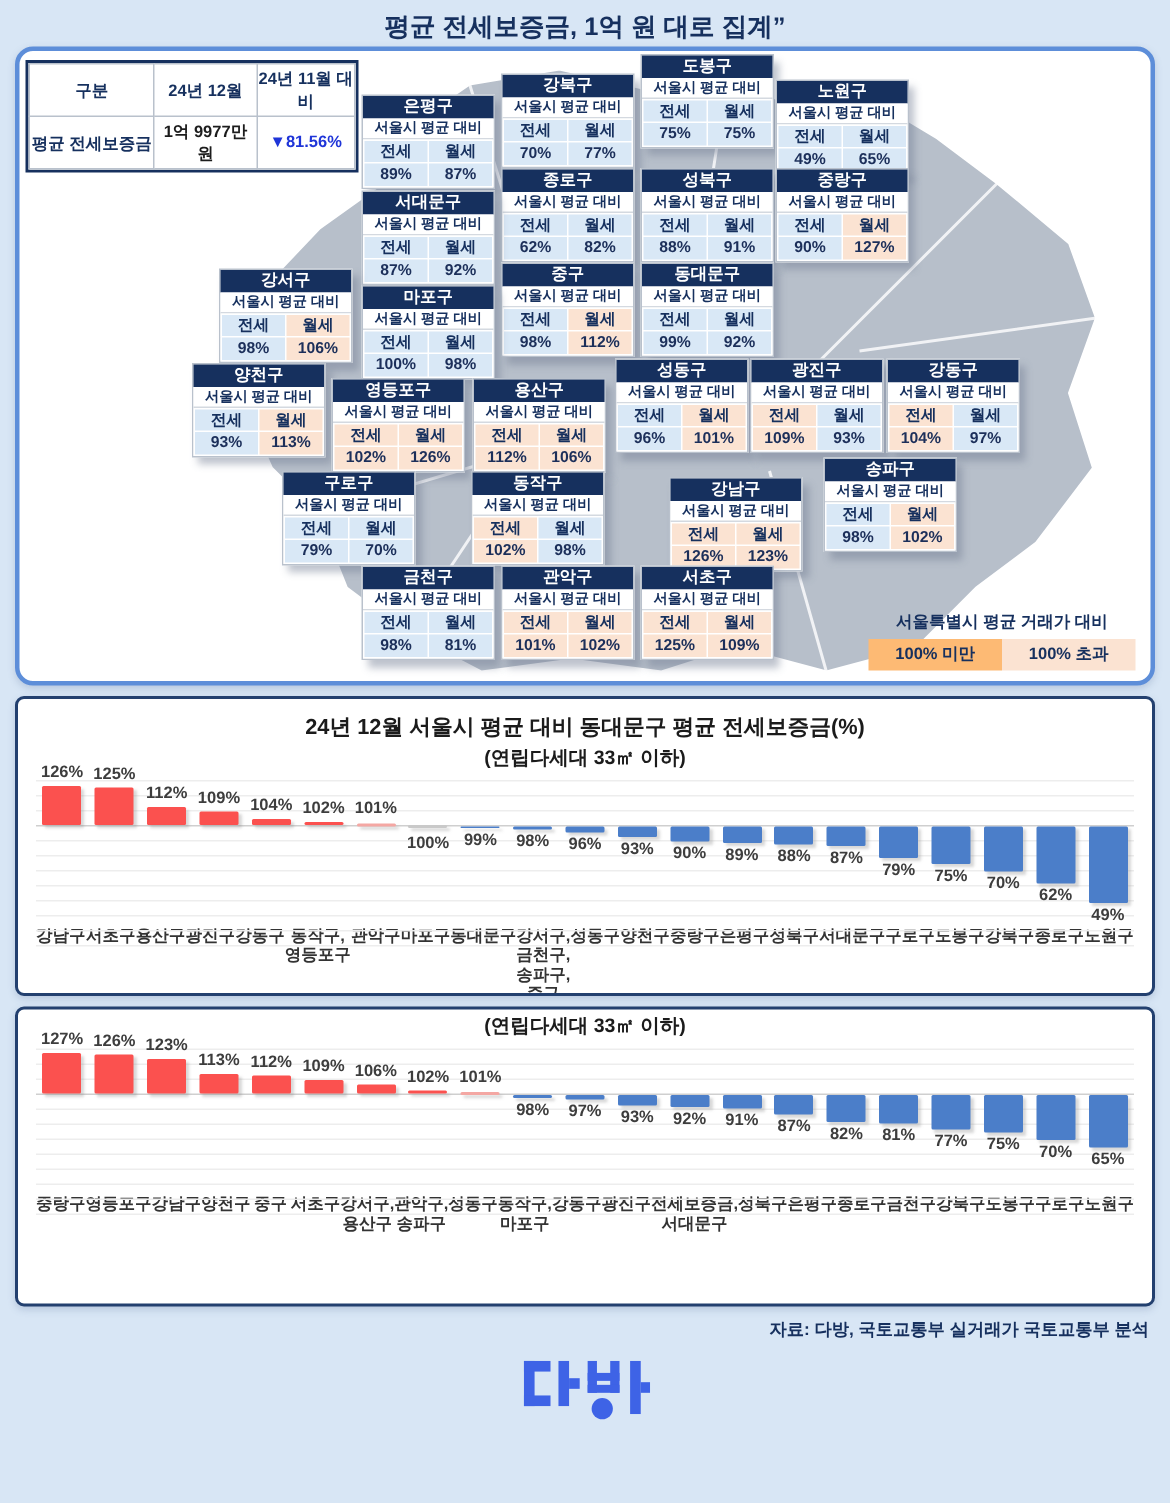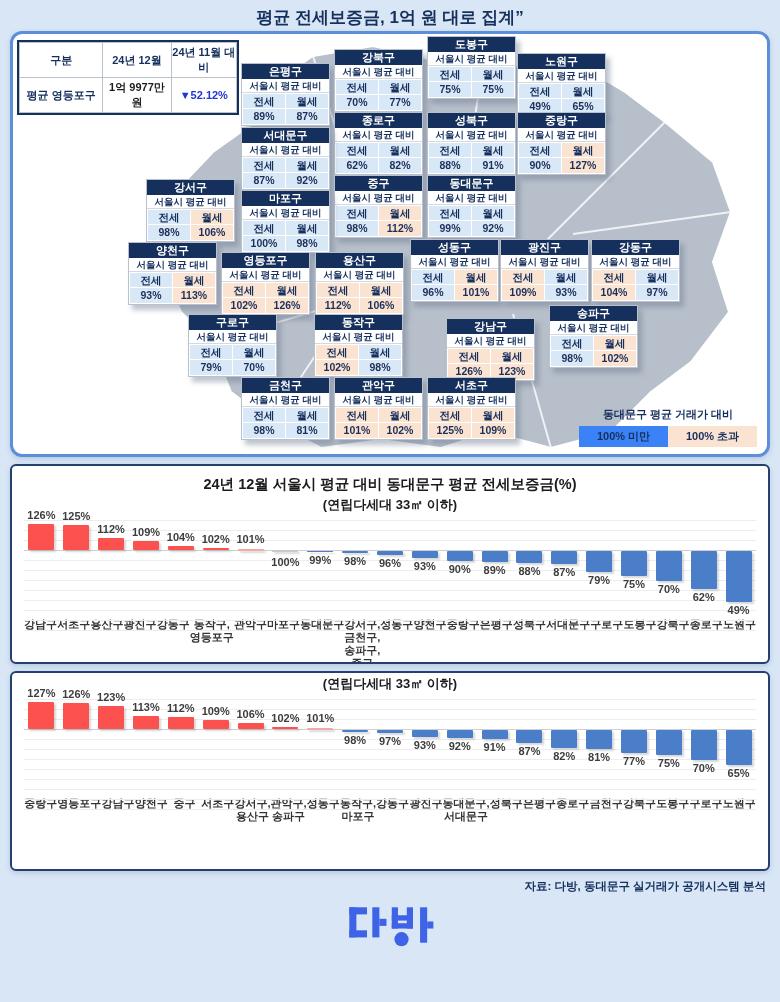--- a/index.html
+++ b/index.html
@@ -52,21 +52,21 @@
     height: 14px; line-height: 14px; background: #d9e8f6; }
   .d-cell.hot { background: #fbe3d2; }
   .d-cell.val { color: #1c2f5a; height: 15px; line-height: 15px; }
 
   
   .map-legend { position: absolute; right: 10px; bottom: 7px; width: 178px; text-align: center; }
   .map-legend .lg-title { font-size: 11px; font-weight: bold; color: #16305e; margin-bottom: 4px; }
   .map-legend .lg-row { display: flex; }
   .map-legend .lg-cell { flex: 1; height: 21px; line-height: 21px; font-size: 11px;
     font-weight: bold; color: #16305e; }
-  .lg-below { background: #3b82f6; }
+  .lg-below { background: #fdba74; }
   .lg-above { background: #fbe3d2; }
 
   
   .chart-panel {
     position: relative; margin: 7px 10px 0 10px; height: 200px;
     background: #fff; border: 2px solid #23406f; border-radius: 6px;
     box-shadow: 0 2px 5px rgba(90,115,160,.25);
     overflow: hidden;
   }
   .chart-title { text-align: center; font-size: 14.5px; font-weight: bold; color: #1b1b1b; margin-top: 9px; }
@@ -108,23 +108,23 @@
           <col class="c2">
           <col class="c3">
         </colgroup>
       <tbody>
           <tr>
         <td>구분</td>
         <td>24년 12월</td>
         <td>24년 11월 대비</td>
       </tr>
       <tr>
-        <td>평균 영등포구</td>
+        <td>평균 전세보증금</td>
         <td class="val">1억 9977만 원</td>
-        <td class="chg">▼52.12%</td>
+        <td class="chg">▼81.56%</td>
       </tr>
     </tbody>
       </table>
   </div>
 
   <div id="districts">
       <div class="district" style="left: 228px; top: 29px;">
         <div class="d-name">은평구</div>
         <div class="d-sub">서울시 평균 대비</div>
         <div class="d-row">
@@ -420,21 +420,21 @@
           <div class="d-cell hot">월세</div>
         </div>
         <div class="d-row">
           <div class="d-cell val hot">125%</div>
           <div class="d-cell val hot">109%</div>
         </div>
       </div>
     </div>
 
   <div class="map-legend">
-    <div class="lg-title">동대문구 평균 거래가 대비</div>
+    <div class="lg-title">서울특별시 평균 거래가 대비</div>
     <div class="lg-row">
       <div class="lg-cell lg-below">100% 미만</div>
       <div class="lg-cell lg-above">100% 초과</div>
     </div>
   </div>
 </div>
 
 <div class="chart-panel">
   <div class="chart-title">24년 12월 서울시 평균 대비 동대문구 평균 전세보증금(%)</div>
   <div class="chart-subtitle">(연립다세대 33㎡ 이하)</div>
@@ -602,21 +602,21 @@
           <div>동작구,</div>
           <div>마포구</div>
         </div>
         <div class="xlabel">
           <div>강동구</div>
         </div>
         <div class="xlabel">
           <div>광진구</div>
         </div>
         <div class="xlabel">
-          <div>동대문구,</div>
+          <div>전세보증금,</div>
           <div>서대문구</div>
         </div>
         <div class="xlabel">
           <div>성북구</div>
         </div>
         <div class="xlabel">
           <div>은평구</div>
         </div>
         <div class="xlabel">
           <div>종로구</div>
@@ -687,21 +687,21 @@
       <div class="vlabel" style="left: 592.571px; width: 34.8571px; top: 56px;">77%</div>
       <div class="bar" style="left: 631.857px; background: rgb(75, 126, 201); top: 31px; height: 25px;"></div>
       <div class="vlabel" style="left: 627.429px; width: 34.8571px; top: 58px;">75%</div>
       <div class="bar" style="left: 666.714px; background: rgb(75, 126, 201); top: 31px; height: 30px;"></div>
       <div class="vlabel" style="left: 662.286px; width: 34.8571px; top: 63px;">70%</div>
       <div class="bar" style="left: 701.571px; background: rgb(75, 126, 201); top: 31px; height: 35px;"></div>
       <div class="vlabel" style="left: 697.143px; width: 34.8571px; top: 68px;">65%</div>
     </div>
 </div>
 
-<div class="source">자료: 다방, 동대문구 실거래가 공개시스템 분석</div>
+<div class="source">자료: 다방, 국토교통부 실거래가 국토교통부 분석</div>
 <div class="logo-wrap">
   <svg width="92" height="46" viewBox="0 0 100 52">
     <g fill="#3e63e6">
 
       <rect x="4" y="6" width="8" height="34"></rect>
         <rect x="4" y="6" width="20" height="8"></rect>
         <rect x="4" y="32" width="20" height="8"></rect>
 
       <rect x="30" y="6" width="8" height="34"></rect>
         <rect x="38" y="19" width="8" height="8"></rect>

